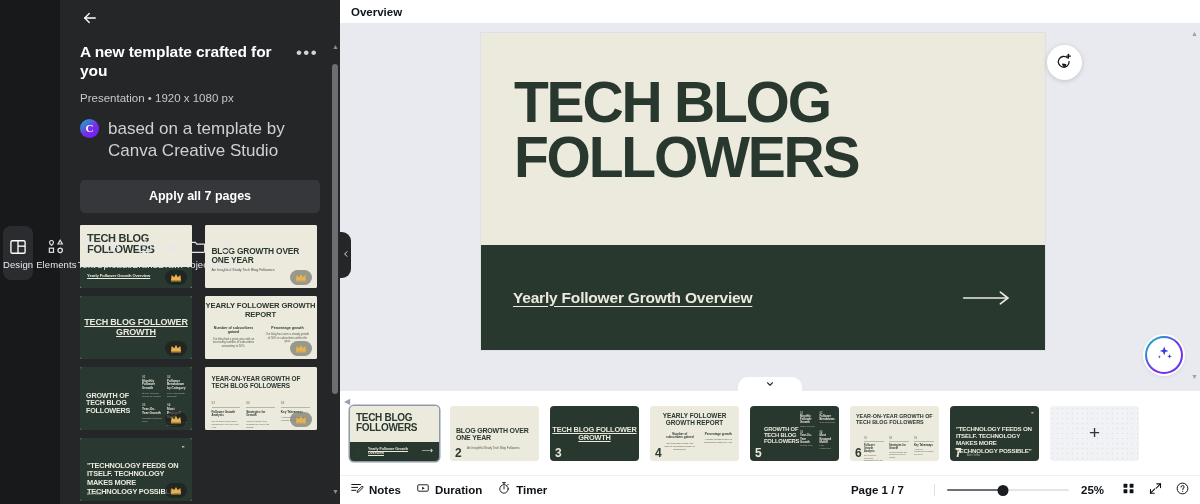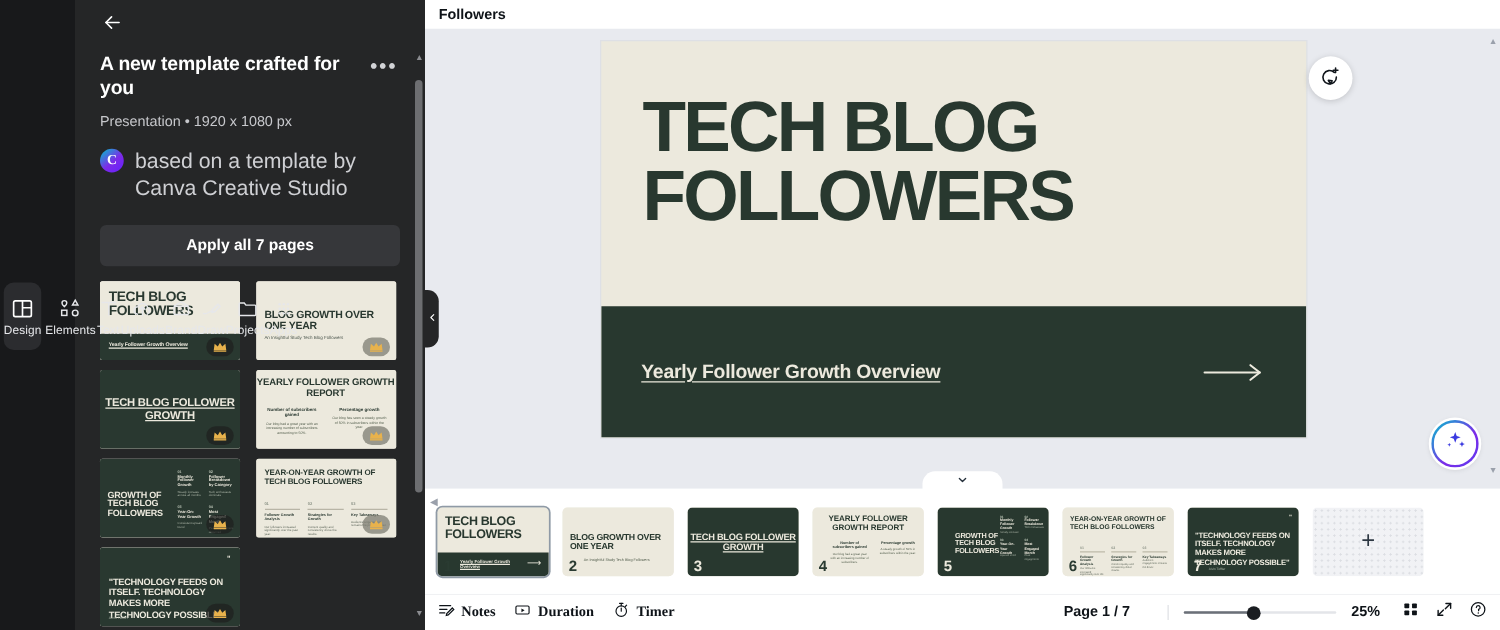--- a/index.html
+++ b/index.html
@@ -280,21 +280,21 @@
   .m7-q { position:absolute; right:6px; top:5px; font-size:5px; font-weight:bold; color:#ece9dd; letter-spacing:-.5px; }
   .m7-h { position:absolute; left:6px; top:19px; right:7px; font-size:6.2px; font-weight:bold; color:#ece9dd; line-height:1.2; letter-spacing:-.2px; }
   .m7-a { position:absolute; left:17px; bottom:4px; font-size:2.6px; color:#a9b2a5; }
 
   
   .bottombar {
     height: 29px; flex: 0 0 29px; background: #fff;
     display: flex; align-items: center; padding: 0 10px 0 10px;
     border-top: 1px solid #f0f1f3;
   }
-  .bb-left { display: flex; gap: 15px; font-family: Liberation Serif, serif; }
+  .bb-left { display: flex; gap: 15px; }
   .bb-item { display: flex; align-items: center; gap: 5px; cursor: pointer; color: #0e1318; }
   .bb-item svg { width: 14px; height: 14px; }
   .bb-txt { font-size: 11.5px; font-weight: bold; color: #0e1318; }
   .bb-right { margin-left: auto; display: flex; align-items: center; gap: 12px; }
   .bb-page { font-size: 11.5px; font-weight: bold; color: #0e1318; padding-right: 30px; border-right: 1px solid #dfe1e5; }
   .zoom-slider { width: 122px; height: 14px; position: relative; display: flex; align-items: center; cursor: pointer; }
   .zoom-track { position: absolute; left: 0; right: 0; height: 2px; background: #e3e5e9; border-radius: 2px; }
   .zoom-fill { position: absolute; left: 0; width: 46%; height: 2px; background: #6b7078; border-radius: 2px; }
   .zoom-knob { position: absolute; left: 46%; width: 11px; height: 11px; border-radius: 50%; background: #1a1d21; transform: translateX(-50%); }
   .bb-zoom { font-size: 11.5px; font-weight: bold; color: #0e1318; min-width: 28px; }
@@ -576,21 +576,21 @@
     <span>
       <svg viewBox="0 0 24 24" width="8" height="8" fill="none" stroke="#fff" stroke-width="2.6" stroke-linecap="round" stroke-linejoin="round">
           <polyline points="15,5 8,12 15,19"></polyline>
         </svg>
     </span>
   </div>
 
   <div class="main">
 
     <div class="topbar">
-      <div class="topbar-label">Followers</div>
+      <div class="topbar-label">Overview</div>
     </div>
 
     <div class="canvas-wrap">
 
       <div class="slide">
         <div class="slide-title">TECH BLOG FOLLOWERS</div>
         <div class="slide-band">
           <div class="slide-band-txt">Yearly Follower Growth Overview</div>
           <div class="slide-arrow">
             <svg viewBox="0 0 60 20" fill="none" stroke="#ece9dd" stroke-width="2" stroke-linecap="round" stroke-linejoin="round">

